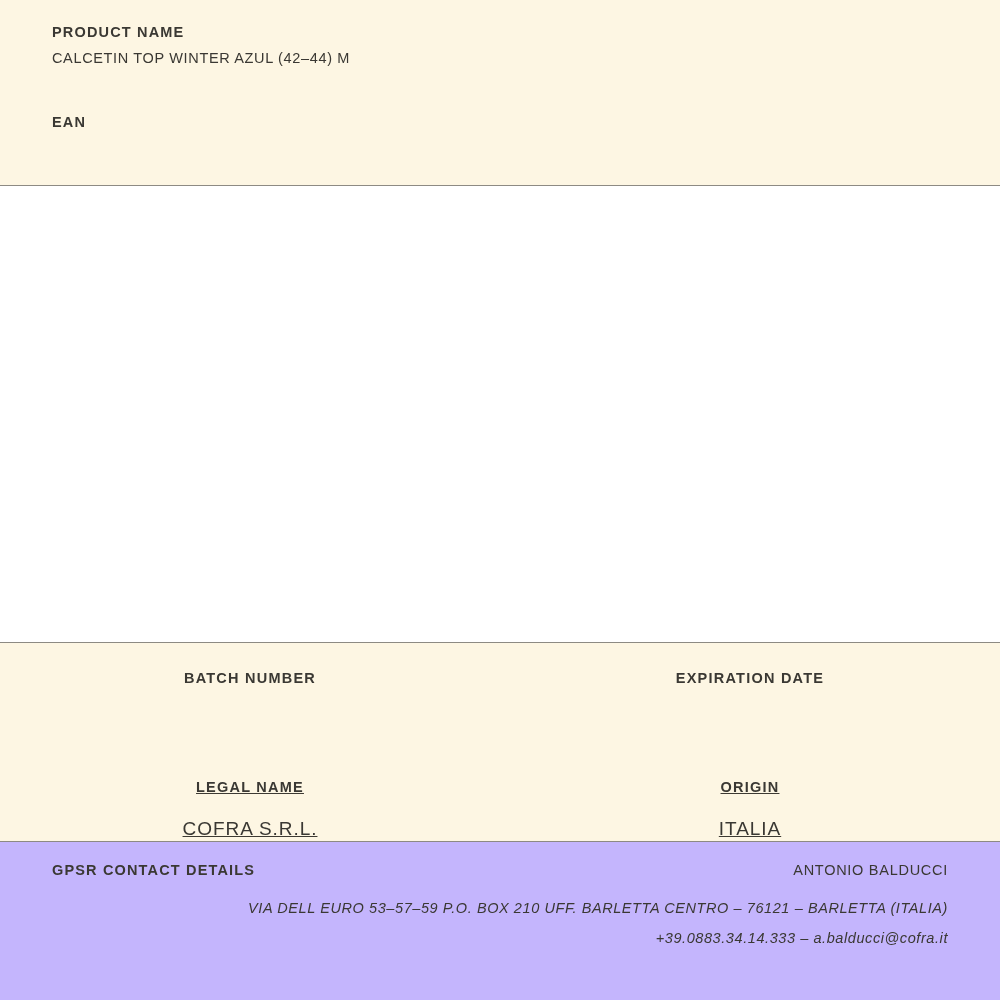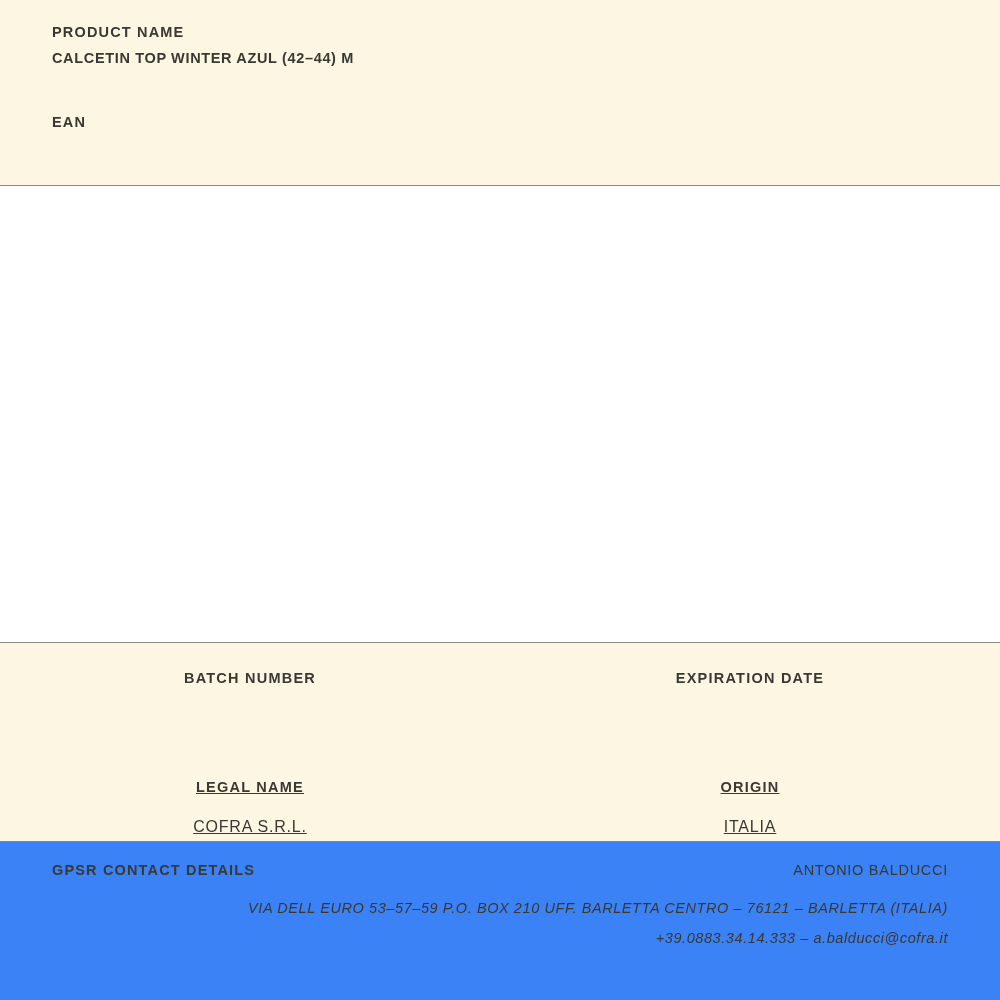--- a/index.html
+++ b/index.html
@@ -34,21 +34,21 @@
     font-size: 14.5px;
     font-weight: 700;
     letter-spacing: 0.08em;
     color: #3a3833;
     text-transform: uppercase;
     margin: 0 0 9px 0;
     line-height: 1.2;
   }
   .field-value {
     font-size: 14.5px;
-    font-weight: 700;
+    font-weight: 400;
     letter-spacing: 0.045em;
     color: #3a3833;
     margin: 0;
     line-height: 1.2;
   }
   .field-block { margin-bottom: 0; }
   .field-block.ean { margin-top: 46px; }
 
   
   .media-area {
@@ -78,33 +78,33 @@
     font-size: 14.5px;
     font-weight: 700;
     letter-spacing: 0.085em;
     color: #3a3833;
     text-transform: uppercase;
     line-height: 1.3;
     margin: 0;
     text-align: center;
   }
   .detail-value {
-    font-size: 16px;
+    font-size: 19px;
     font-weight: 400;
     letter-spacing: 0.05em;
     color: #3a3833;
     line-height: 1.3;
     margin: 20px 0 0 0;
     min-height: 18px;
   }
   .detail-row.second { margin-top: 52px; text-decoration: underline; }
 
   
   .footer {
-    background: #3b82f6;
+    background: #c4b5fd;
     padding: 20px 52px 20px 52px;
     height: 158px;
   }
   .footer-top {
     display: flex;
     justify-content: space-between;
     align-items: baseline;
   }
   .footer-label {
     font-size: 14.5px;

